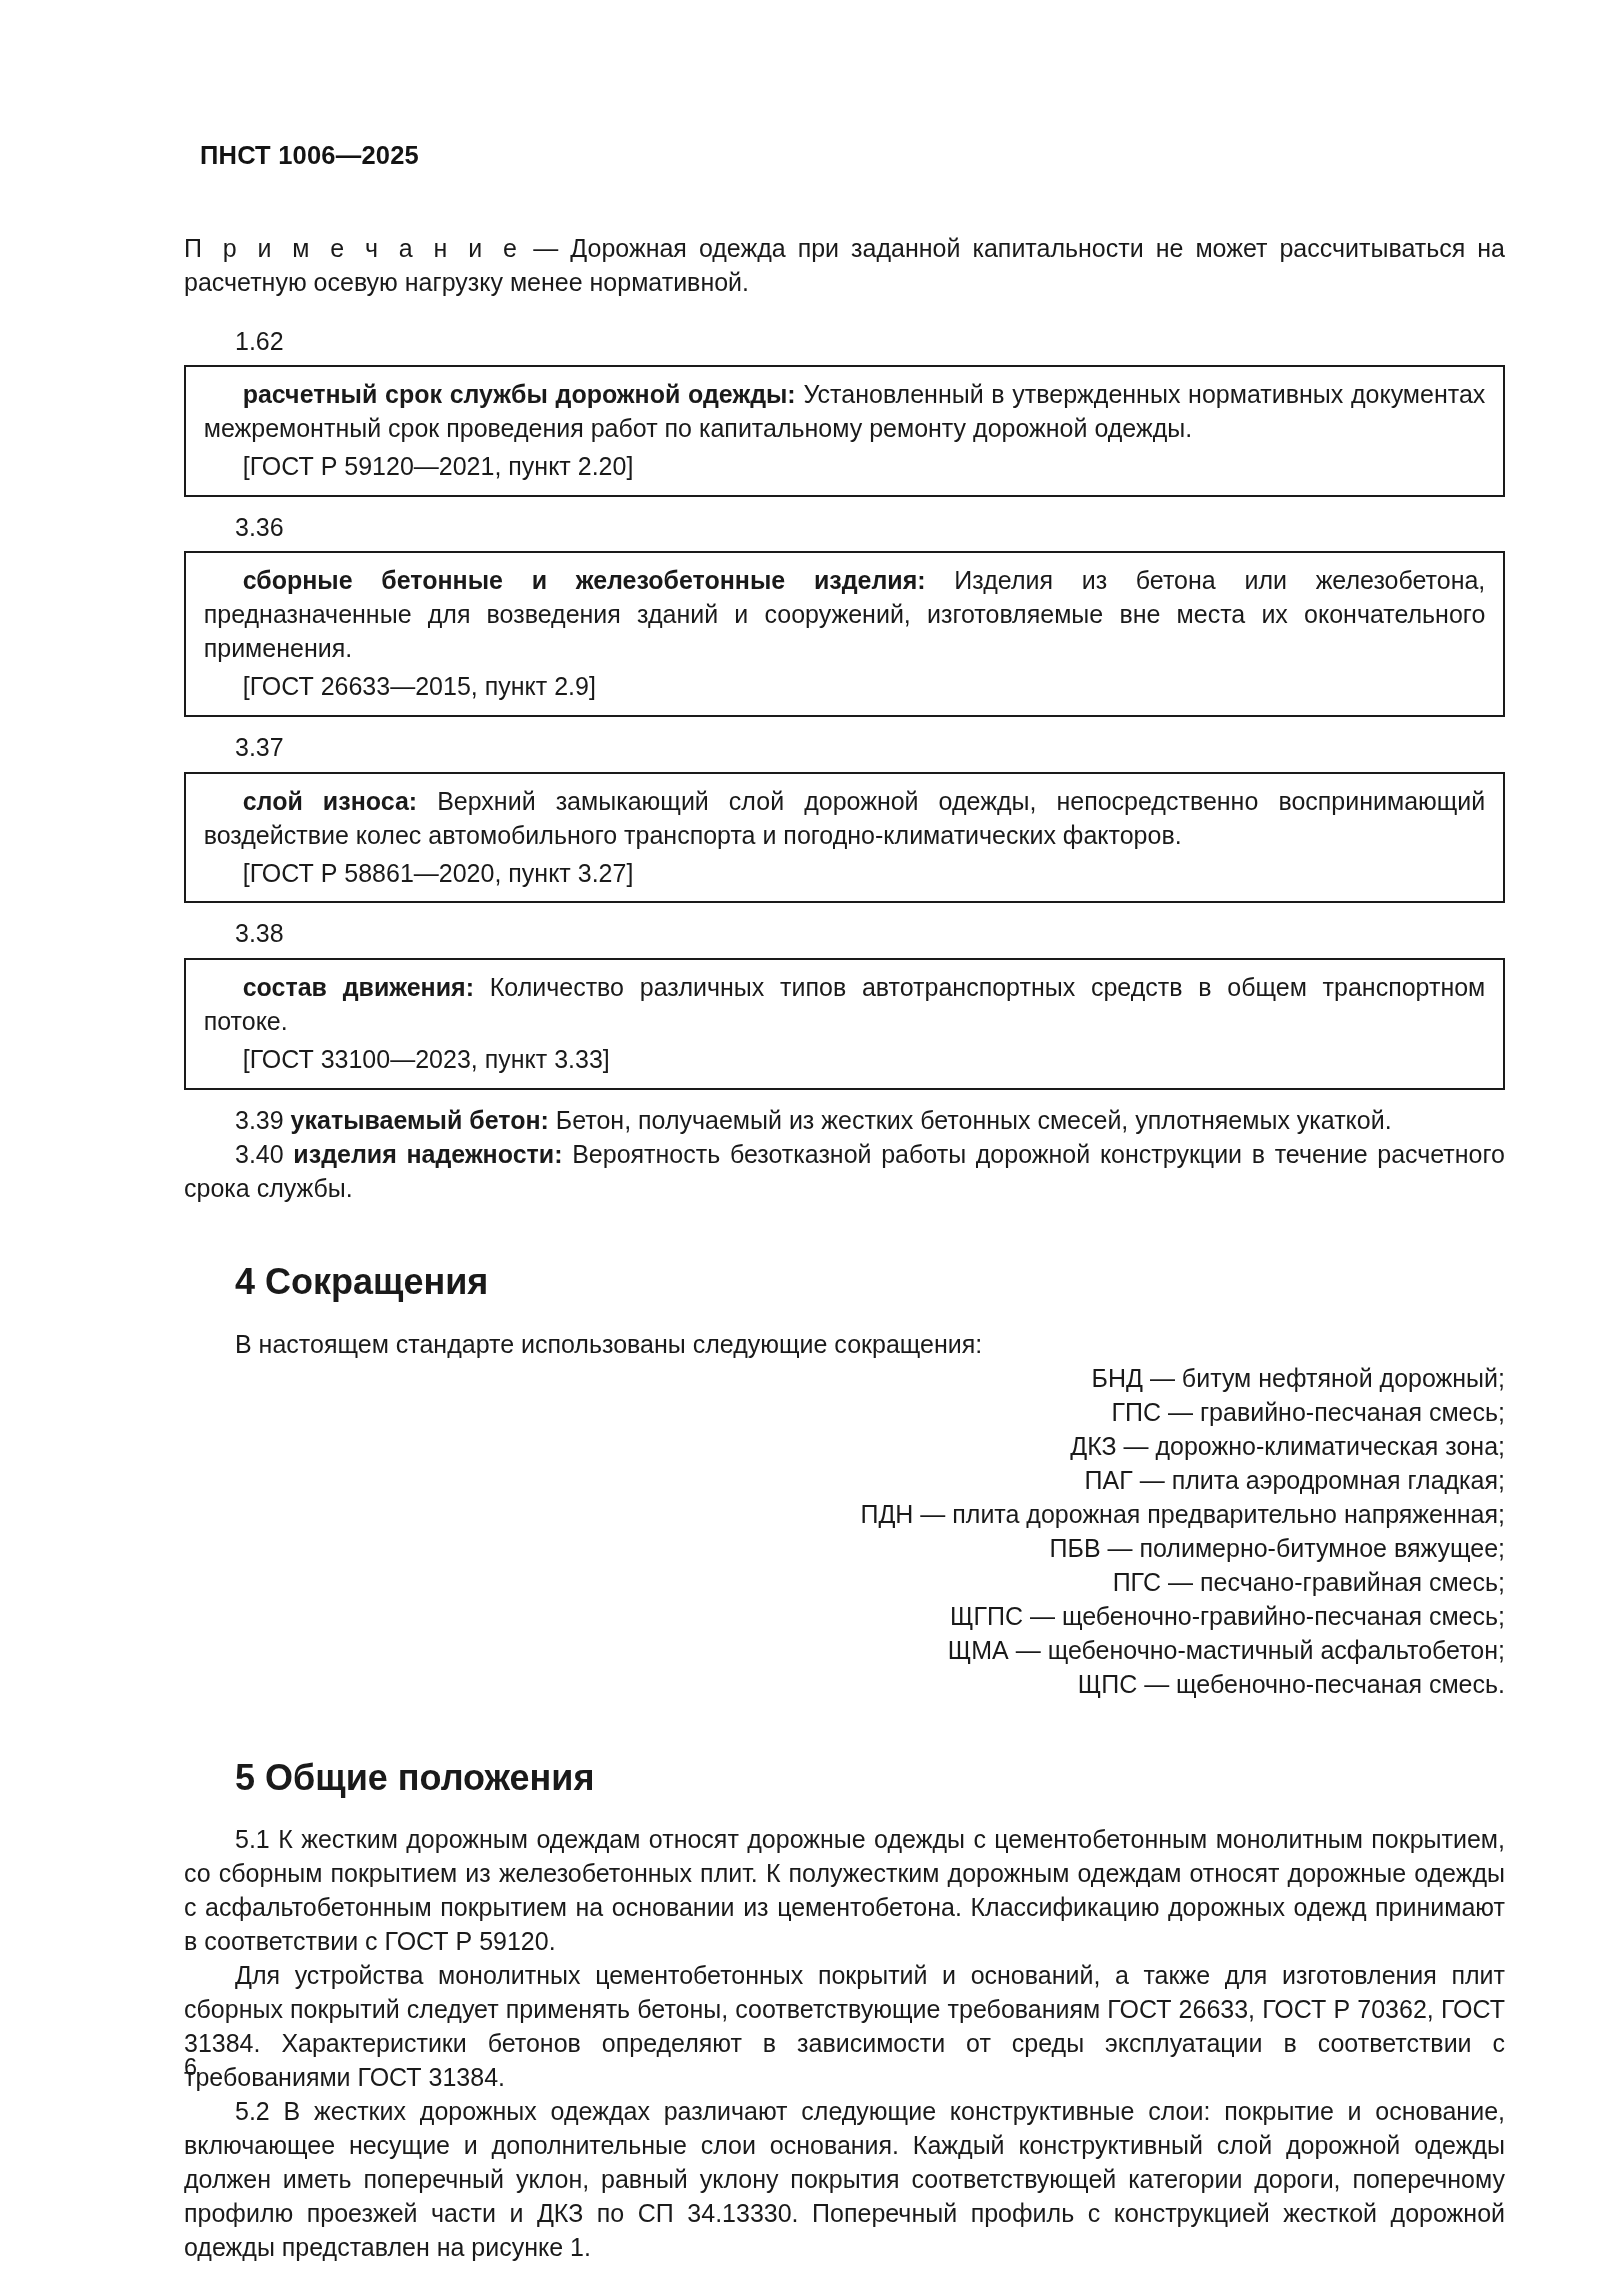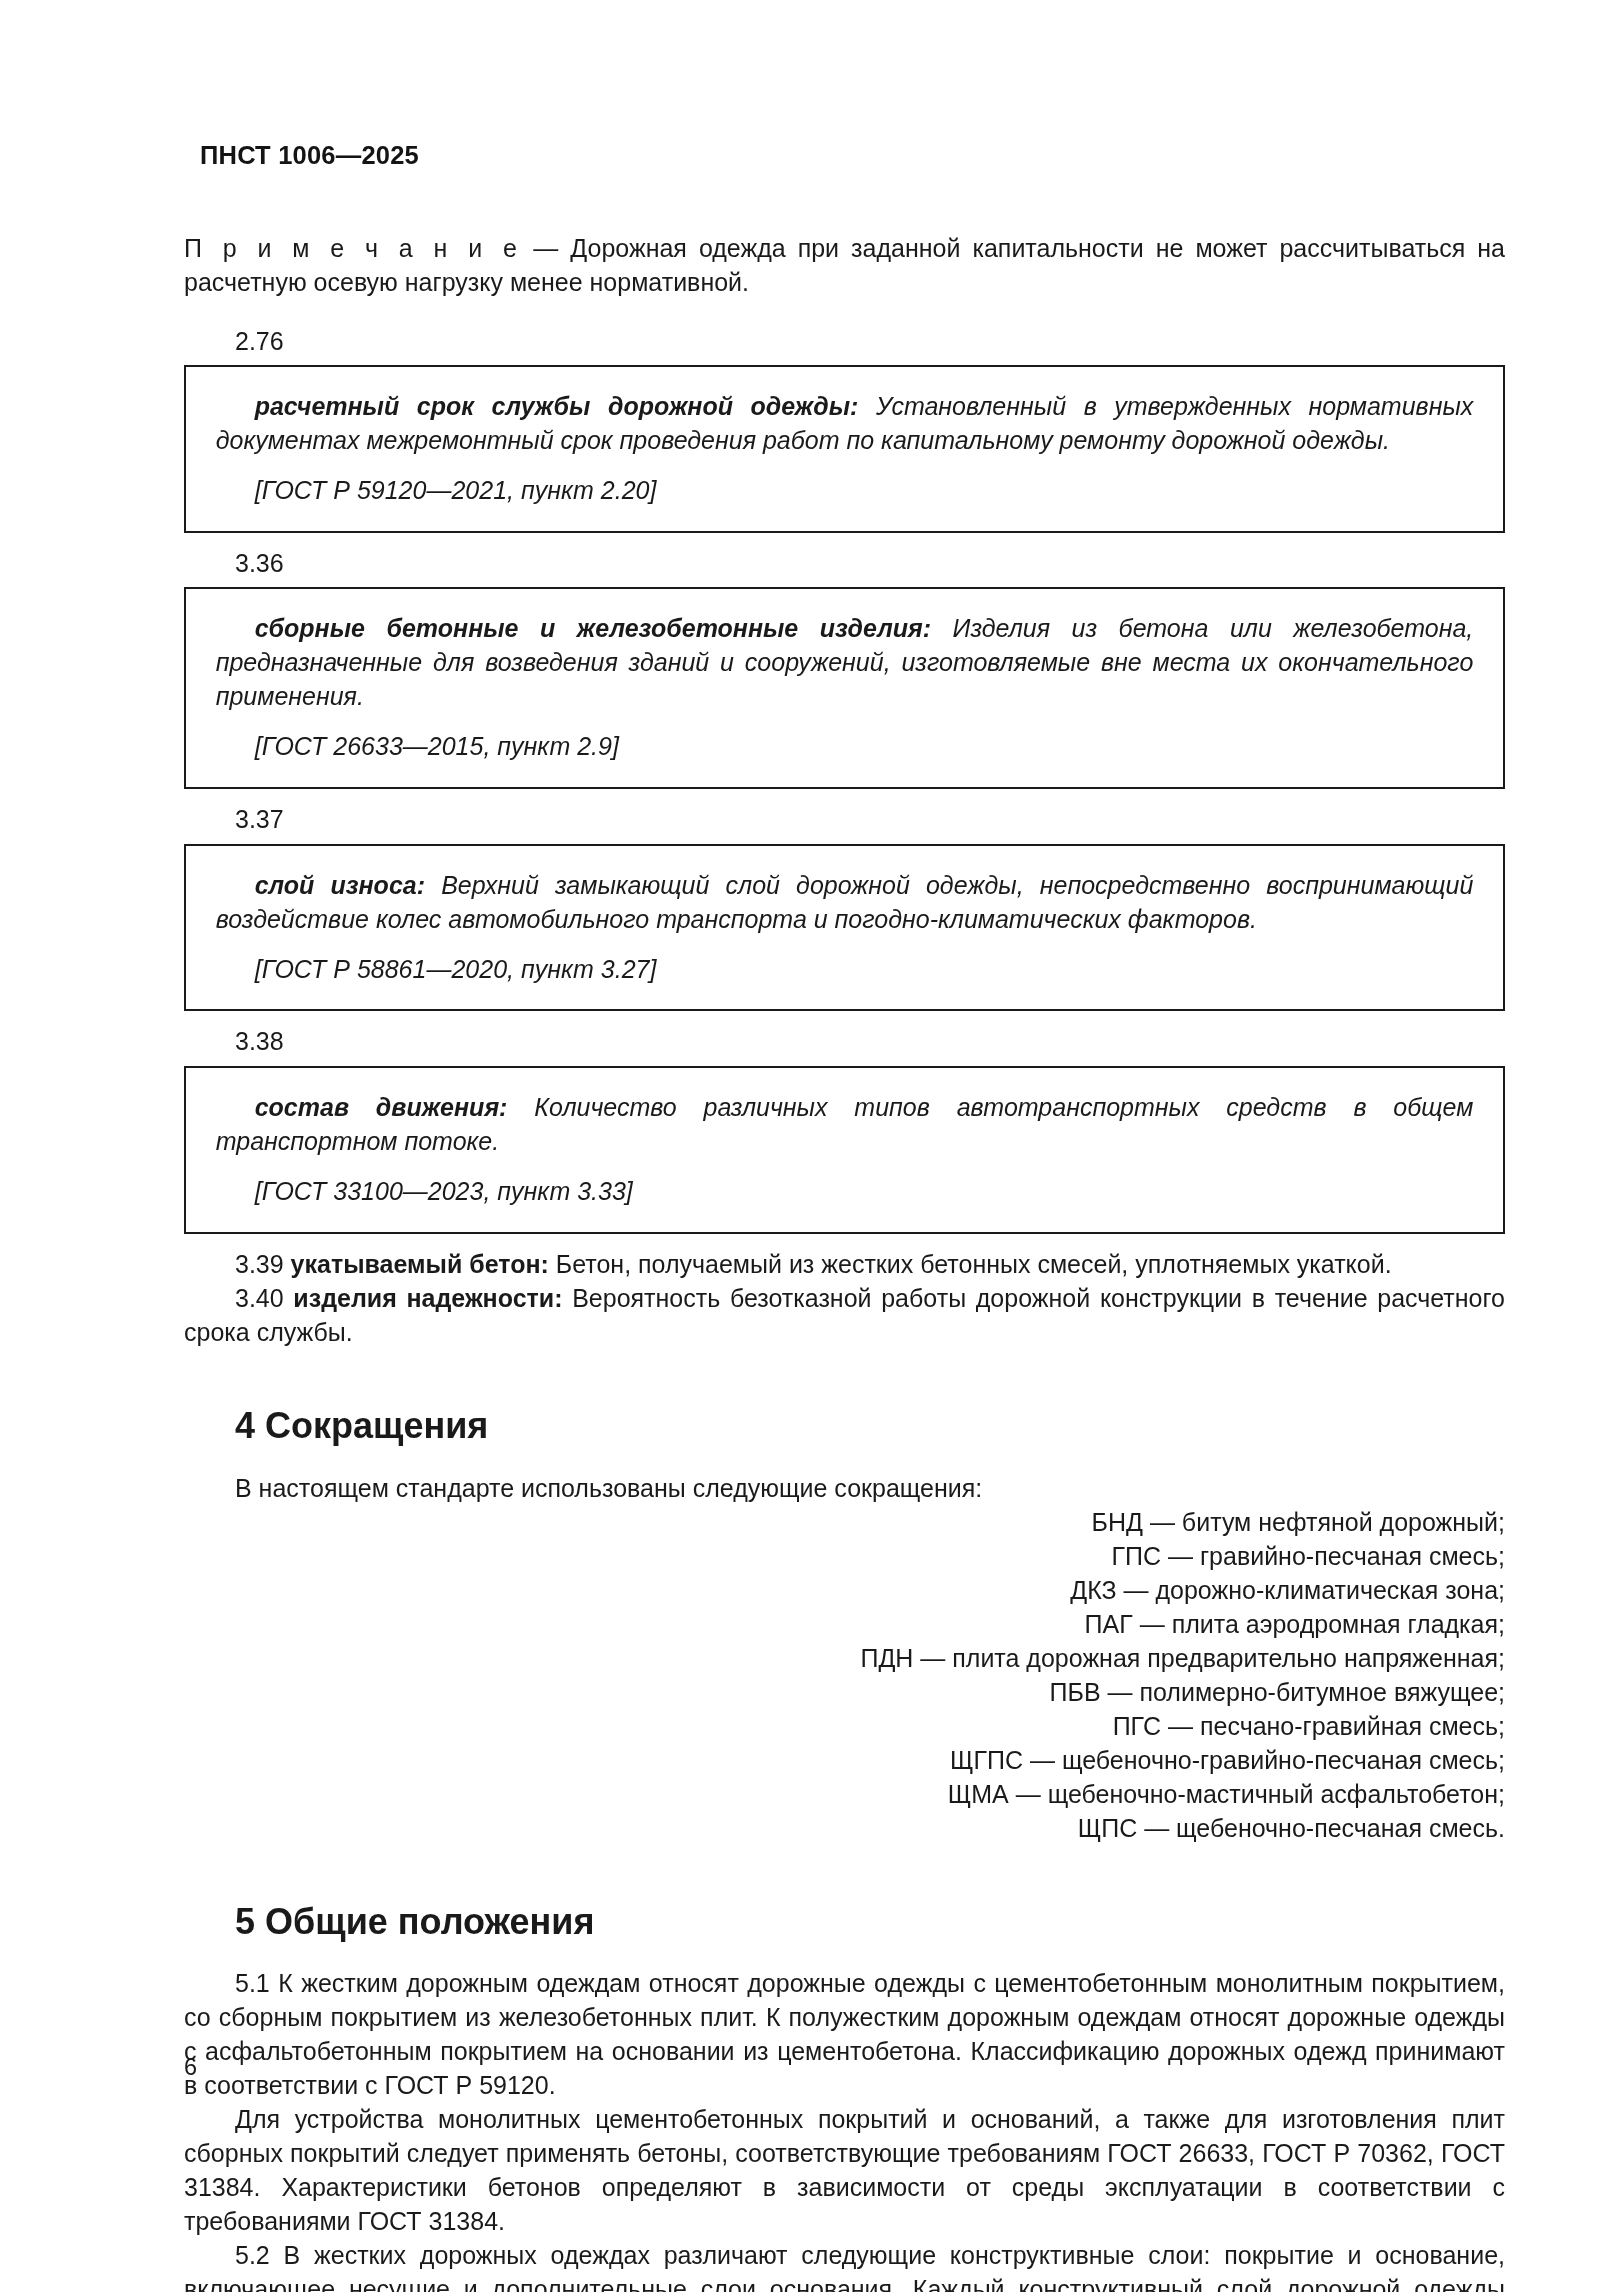--- a/index.html
+++ b/index.html
@@ -63,22 +63,21 @@
   .def-box {
     border: 2.5px solid #1a1a1a;
     box-sizing: border-box;
     padding: 5.9px 13.7px 7.8px 13.7px;
     margin: 0;
   }
   .def-box .dline {
     font-size: 25px;
     line-height: 34px;
     text-align: justify;
-    margin: 16px;
-    font-style: italic;
+    margin: 4px;
   }
   .def-box .dline.first { text-indent: 39px; }
   .def-box .src { text-indent: 39px; text-align: left; }
 
   
   h2.sect {
     font-size: 36px;
     font-weight: bold;
     margin: 0;
     padding-left: 51px;
@@ -119,21 +118,21 @@
 <div class="page">
 
   <div class="running-header">ПНСТ 1006—2025</div>
 
   <div class="content" style="top:231px;">
 
     <p class="para"><span class="spaced">П р и м е ч а н и е</span><span> — </span><span>Дорожная одежда при заданной капитальности не может рассчитываться на расчетную осевую нагрузку менее нормативной.</span></p>
 
     <div class="gap-m"></div>
 
-    <p class="def-num">2.76</p>
+    <p class="def-num">1.62</p>
     <div class="gap-xs"></div>
     <div class="def-box">
       <p class="dline first"><b>расчетный срок службы дорожной одежды:</b><span> Установленный в утвержденных нормативных документах межремонтный срок проведения работ по капитальному ремонту дорожной одежды.</span></p>
       <p class="dline src">[ГОСТ Р 59120—2021, пункт 2.20]</p>
     </div>
 
     <div class="gap-s"></div>
 
     <p class="def-num">3.36</p>
     <div class="gap-xs"></div>

